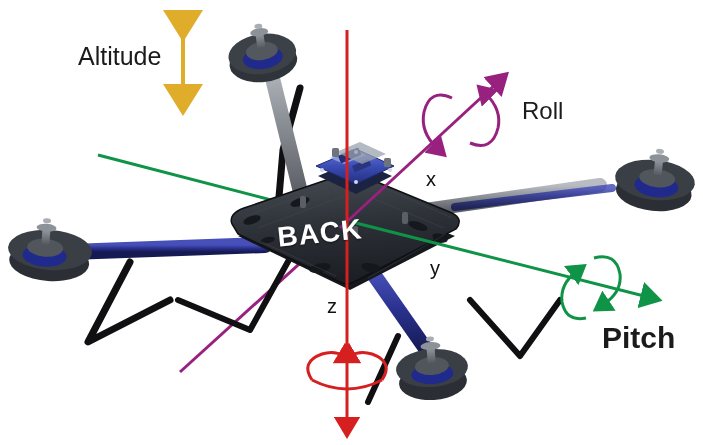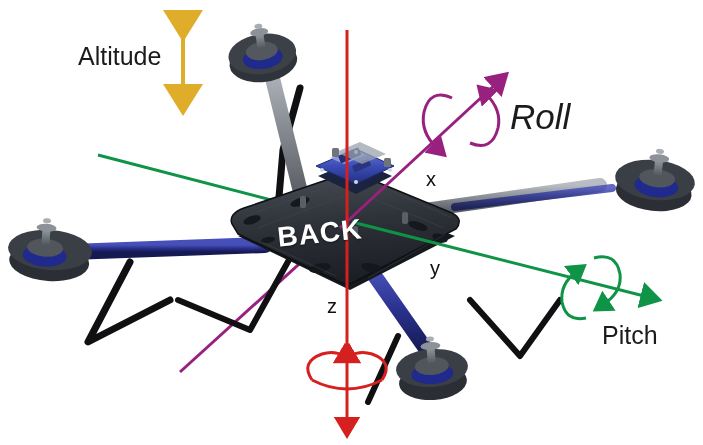--- a/index.html
+++ b/index.html
@@ -2,22 +2,22 @@
 <html><head>
 <meta charset="utf-8">
 <style>
   html,body{margin:0;padding:0;background:#ffffff;}
   body{width:703px;height:445px;position:relative;overflow:hidden;
        font-family:"Liberation Sans", sans-serif;}
   #stage{position:absolute;left:0;top:0;width:703px;height:426px;background:#fff;}
   #art{position:absolute;left:0;top:0;}
   .lbl{position:absolute;color:#1b1b1b;white-space:nowrap;line-height:1;}
   .lbl-alt{left:78px;top:44px;font-size:25px;}
-  .lbl-roll{left:510px;top:99px;font-size:35px;font-style:italic;}
-  .lbl-pitch{left:602px;top:323px;font-size:25px;}
+  .lbl-roll{left:522px;top:99px;font-size:24px;}
+  .lbl-pitch{left:602px;top:323px;font-size:30px;font-weight:bold;}
   .lbl-yaw{left:271px;top:386px;font-size:27px;}
   .ax{position:absolute;color:#111;font-size:20px;line-height:1;}
   .ax-x{left:426px;top:169px;}
   .ax-y{left:430px;top:258px;}
   .ax-z{left:327px;top:296px;}
   .back-txt{position:absolute;left:276px;top:222px;color:#ffffff;font-size:28px;
             font-weight:600;letter-spacing:1px;transform:rotate(-6deg);
             transform-origin:left top;text-shadow:0 1px 2px rgba(0,0,0,.55);}
 </style>
 </head>

